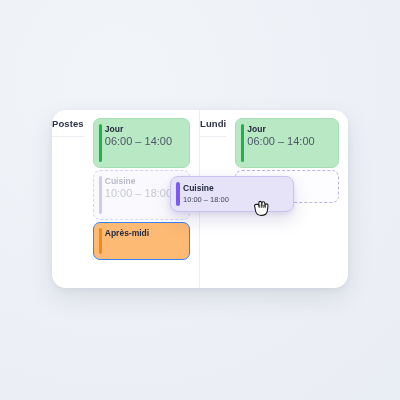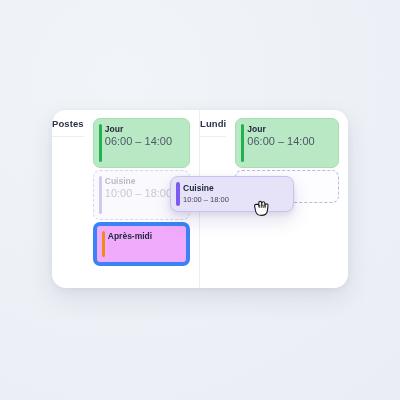--- a/index.html
+++ b/index.html
@@ -110,22 +110,22 @@
     margin-top: 1px;
   }
 
   .shift.green {
     background: #b9e8c4;
     border: 1px solid #a7dfb4;
   }
   .shift.green .bar { background: #23b14d; }
 
   .shift.orange {
-    background: #f0abfc;
-    border: 4px solid #3b82f6;
+    background: #fdba74;
+    border: 1px solid #3b82f6;
   }
   .shift.orange .bar { background: #f08a1c; }
 
   
   .shift.ghost {
     background: #fafafe;
     border: 1px dashed #d7d5ef;
     opacity: 1;
   }
   .shift.ghost .bar { background: #cfc9ee; }

